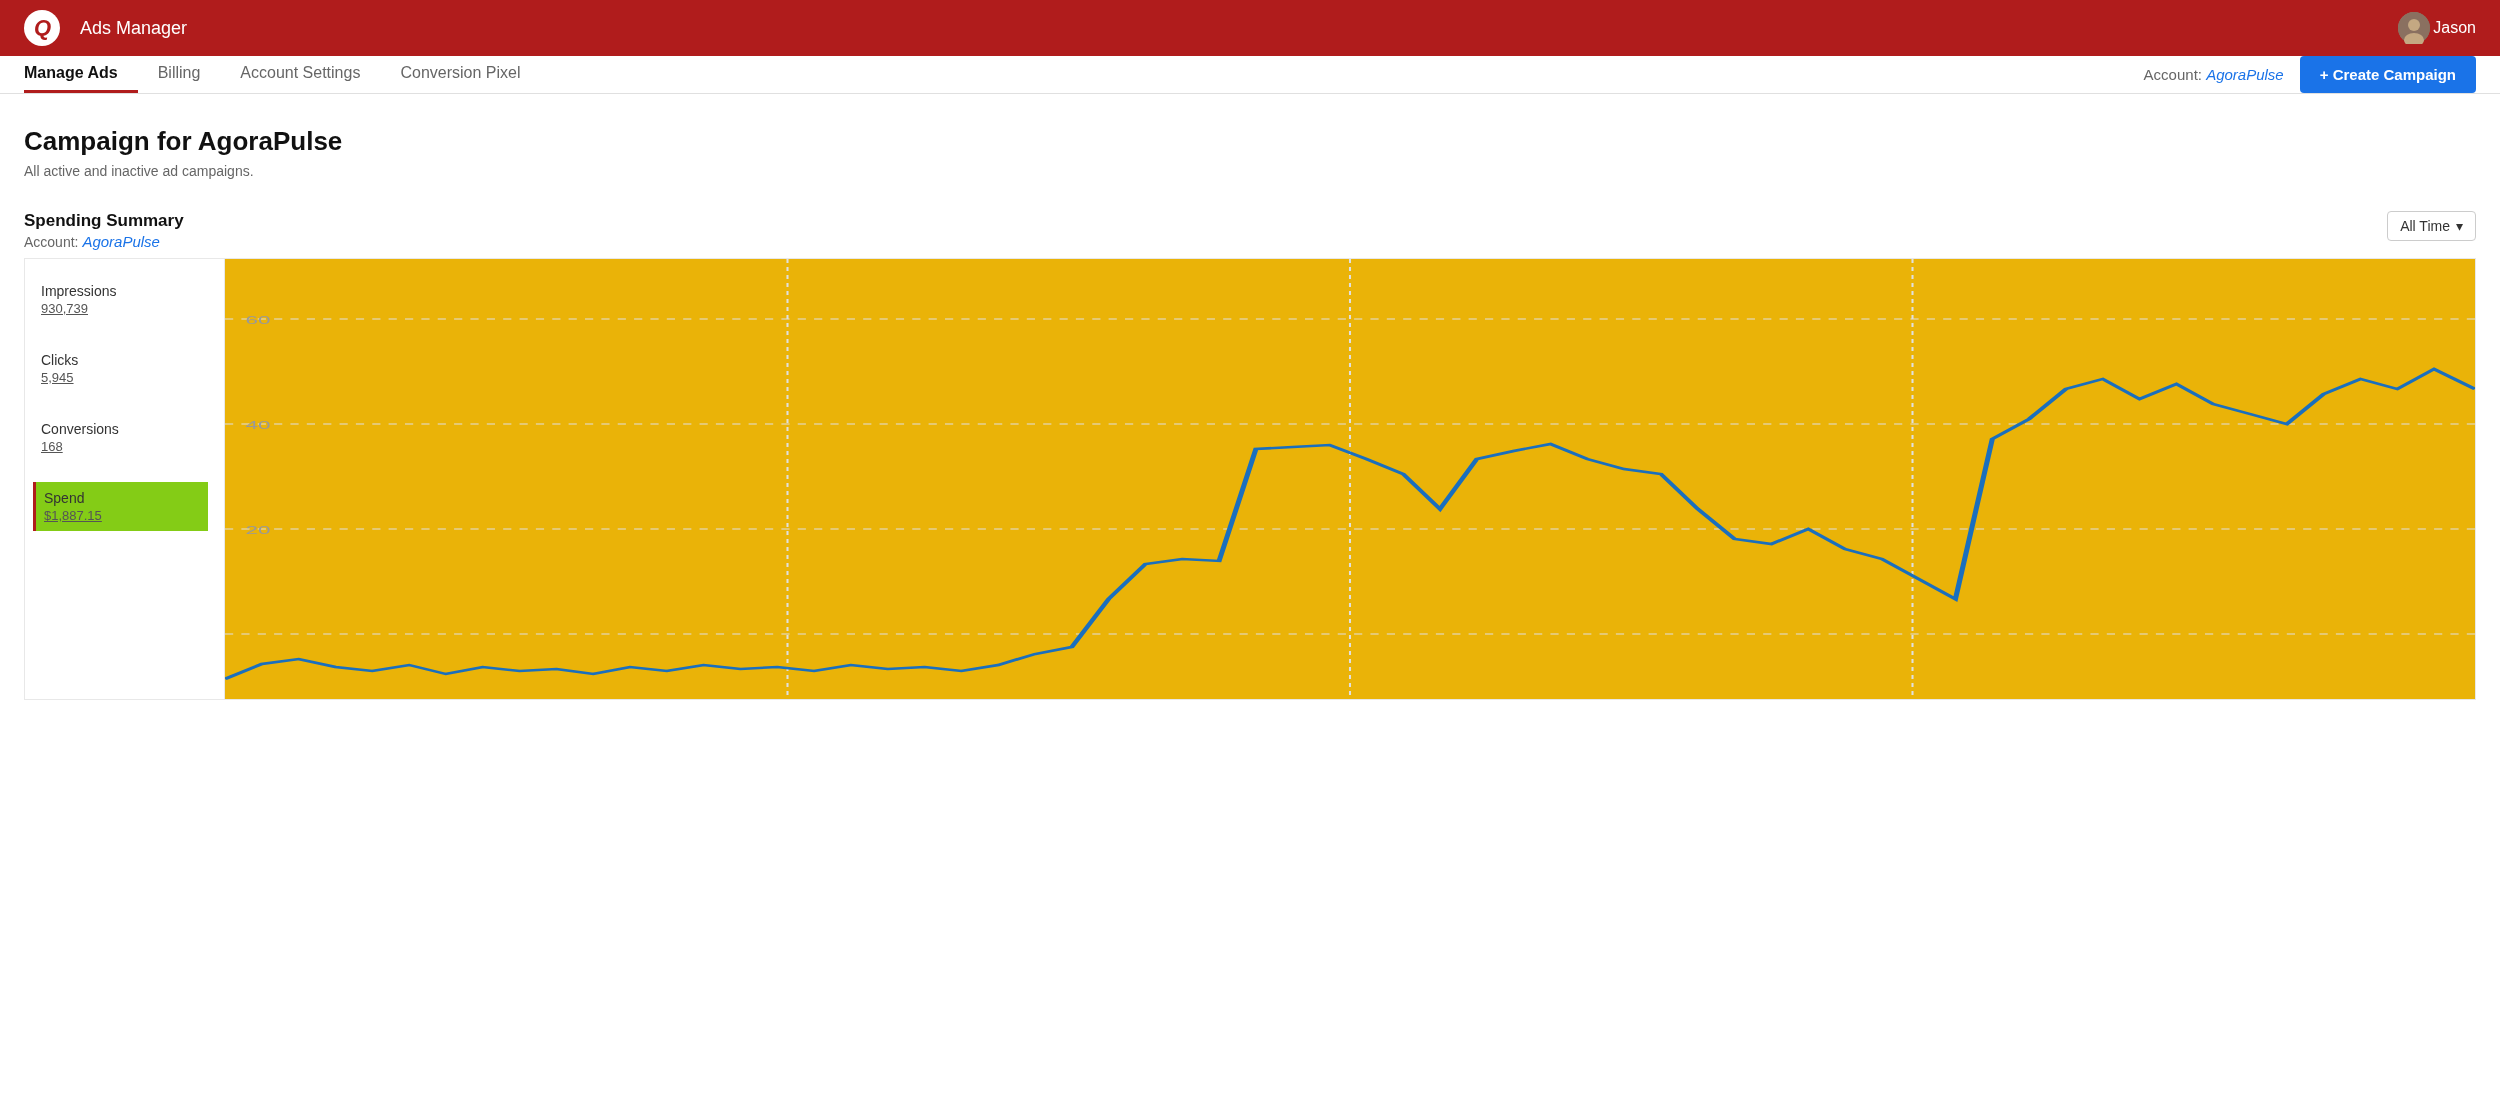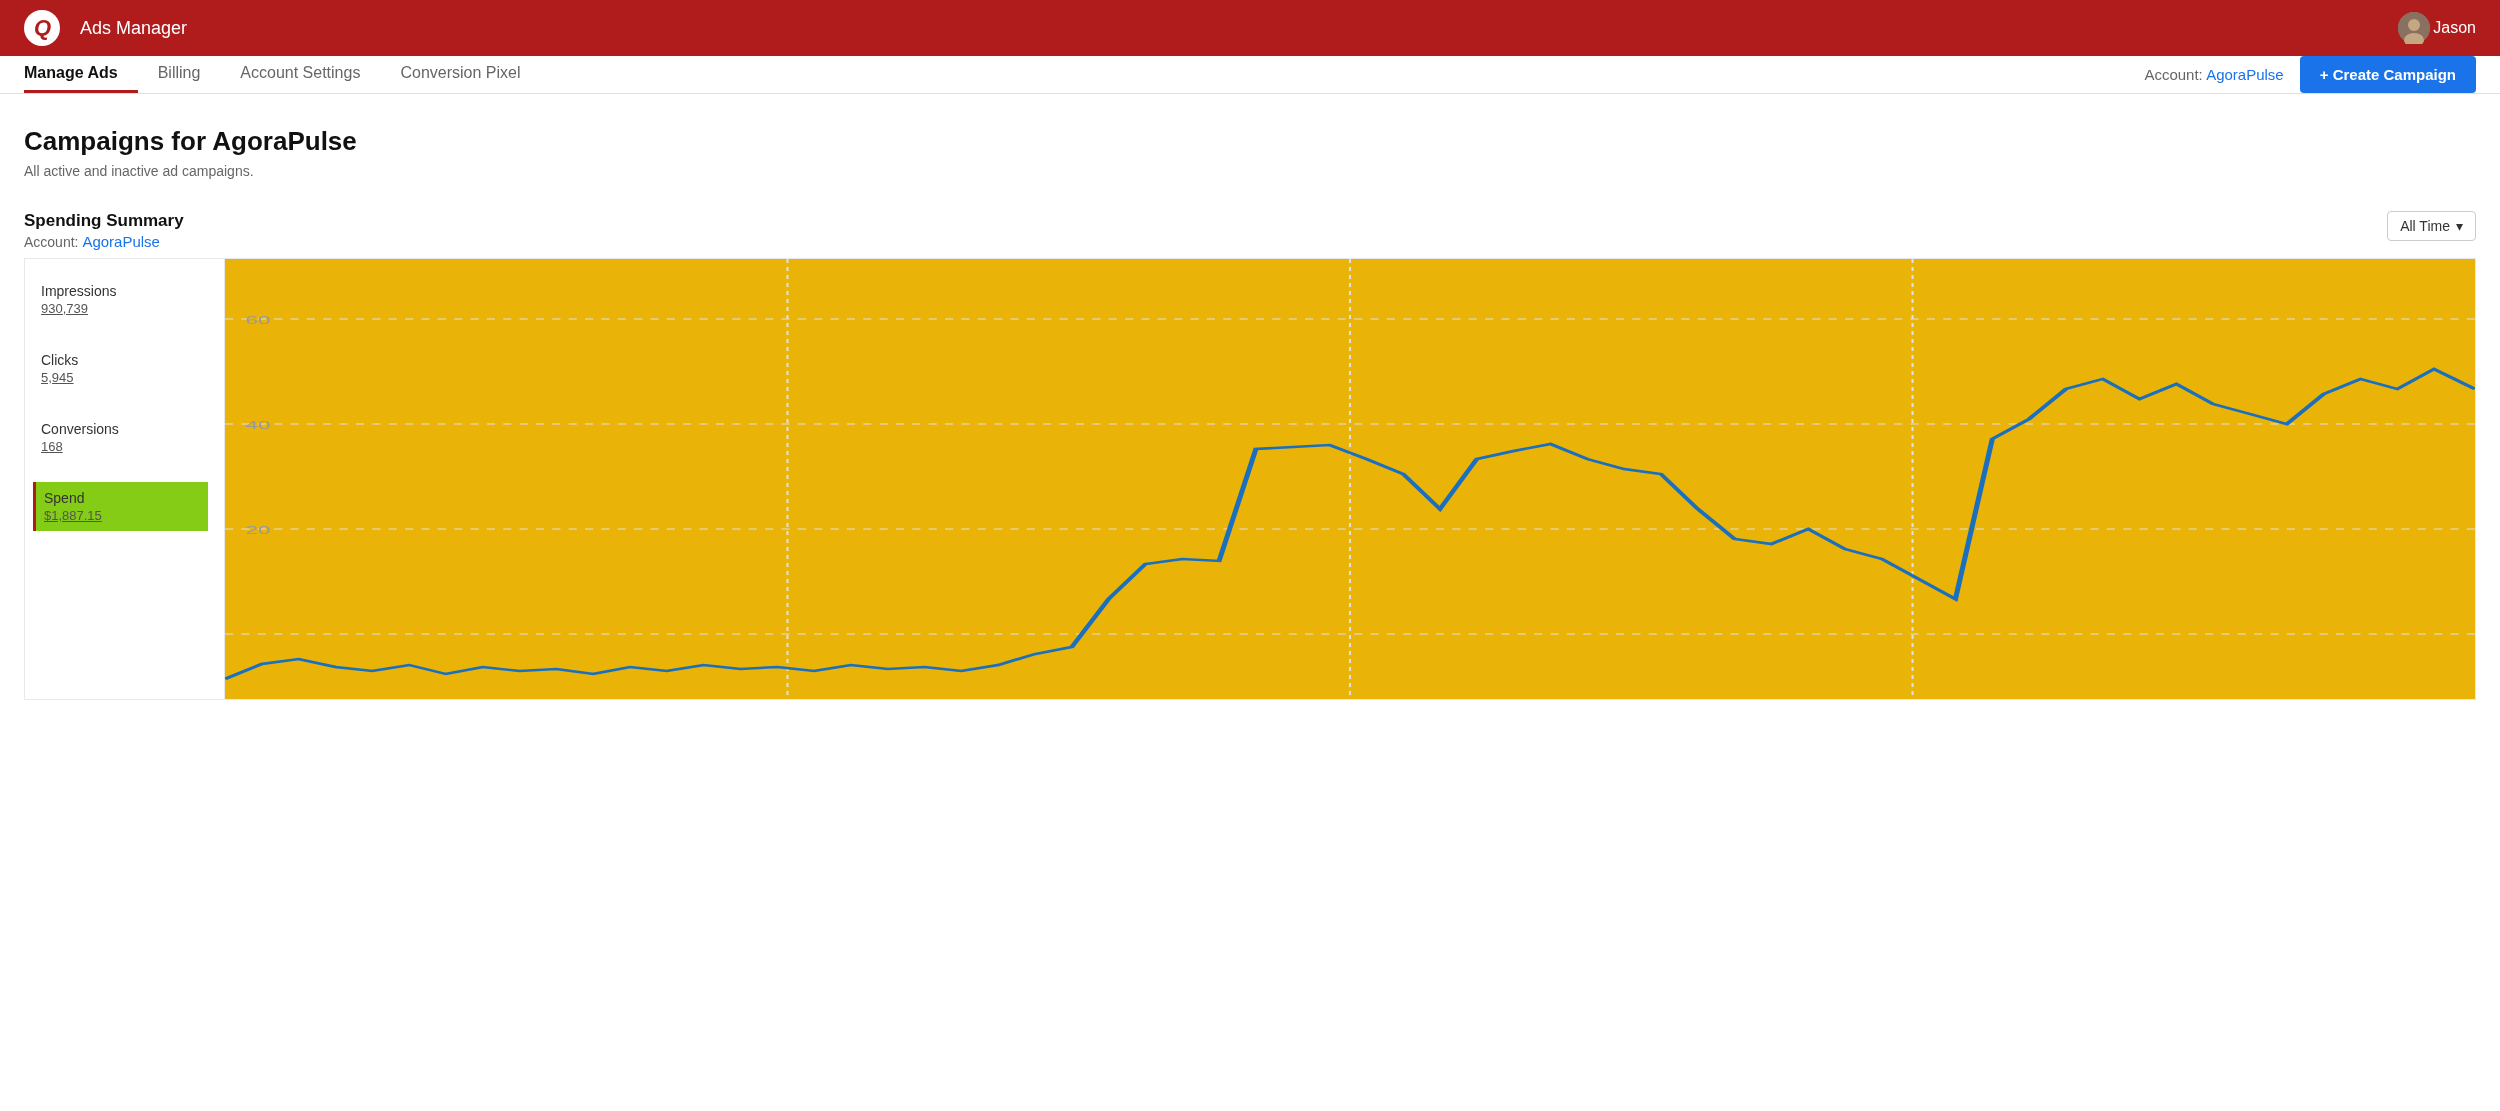--- a/index.html
+++ b/index.html
@@ -106,20 +106,21 @@
       gap: 16px;
     }
     .account-label {
       color: #666;
       font-size: 15px;
     }
     .account-link {
       color: #1a73e8;
       text-decoration: none;
       font-size: 15px;
+      font-style: italic;
     }
     .create-campaign-btn {
       background: #1a73e8;
       color: white;
       border: none;
       border-radius: 4px;
       padding: 10px 20px;
       font-size: 15px;
       font-weight: 600;
       cursor: pointer;
@@ -271,21 +272,21 @@
   <div class="nav-right">
     <span class="account-label">
       <span>Account:</span>
       <a class="account-link">AgoraPulse</a>
     </span>
     <button class="create-campaign-btn">+ Create Campaign</button>
   </div>
 </nav>
 
 <main class="main">
-  <h1 class="page-title">Campaigns for AgoraPulse</h1>
+  <h1 class="page-title">Campaign for AgoraPulse</h1>
   <p class="page-subtitle">All active and inactive ad campaigns.</p>
 
   <div>
     <div class="spending-section-header">
       <div>
         <div class="spending-title">Spending Summary</div>
         <div class="spending-account">
           <span>Account:</span>
           <a class="account-link">AgoraPulse</a>
         </div>

